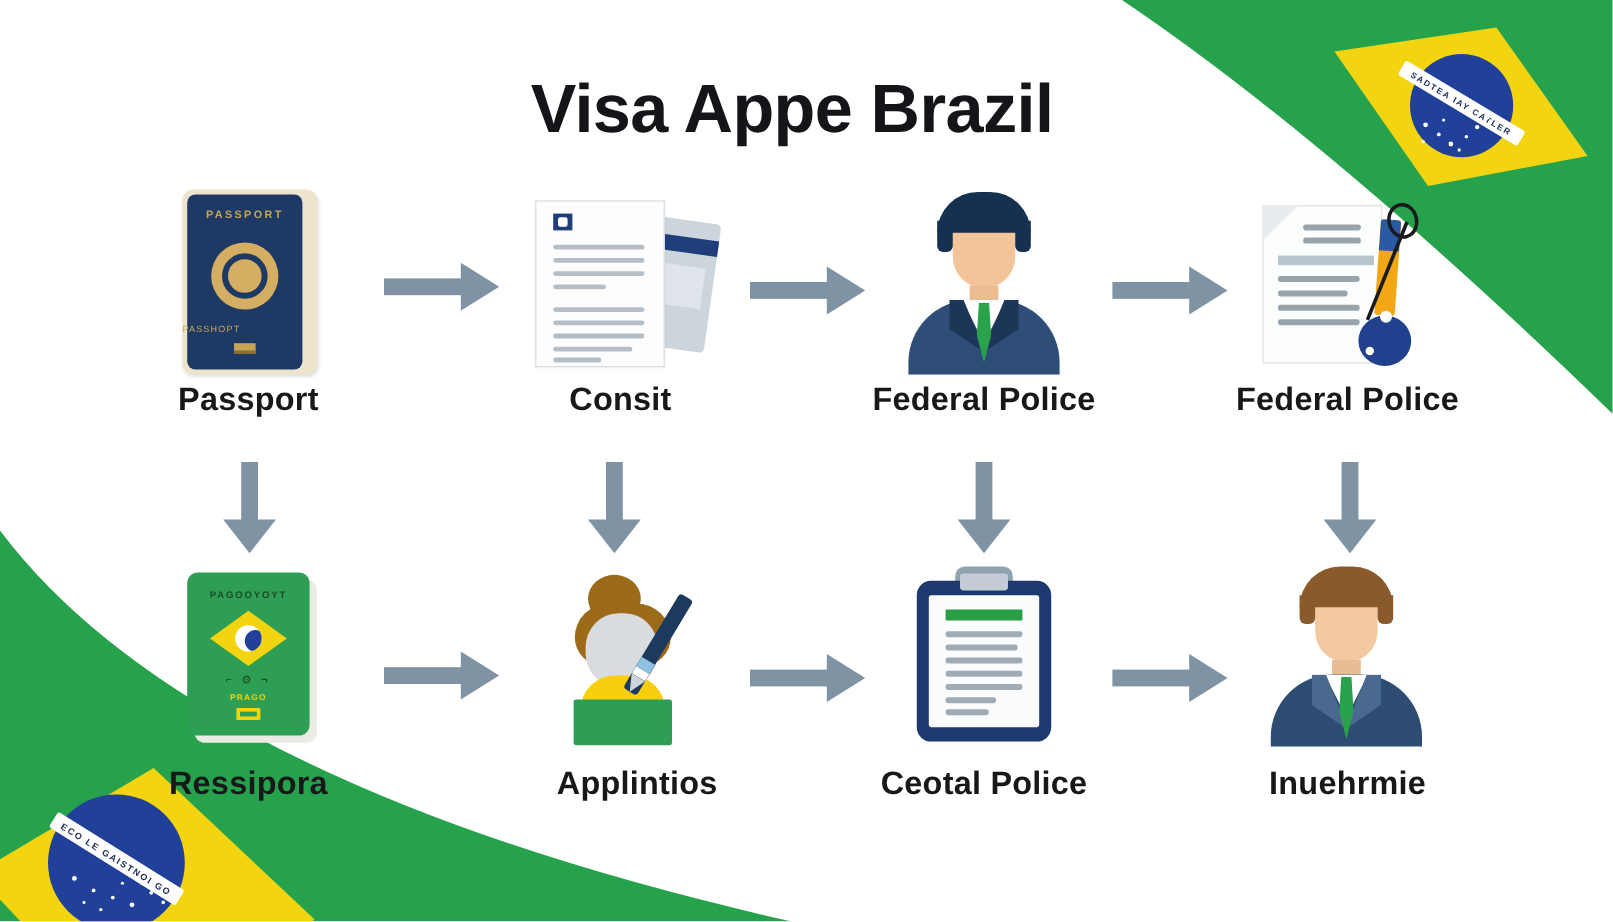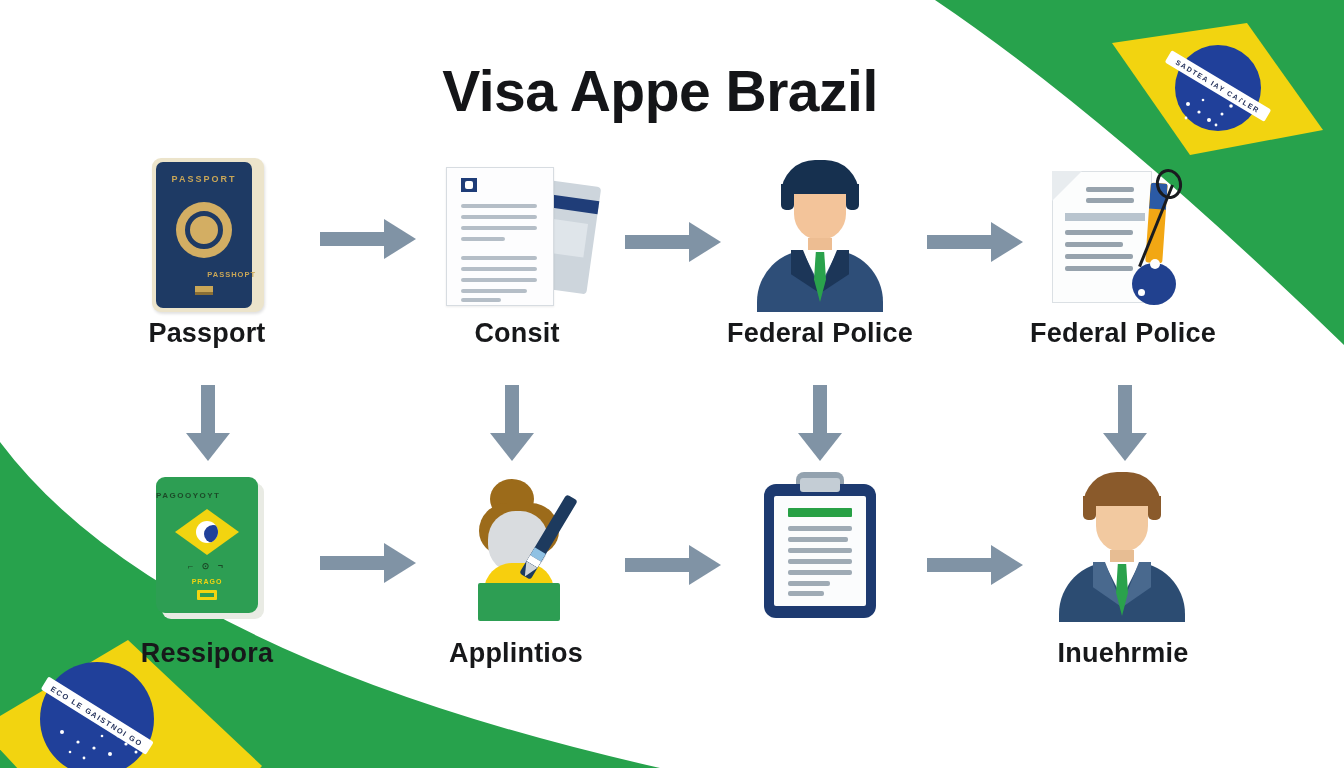--- a/index.html
+++ b/index.html
@@ -31,21 +31,21 @@
   
   .icon{position:absolute;}
   .icon div,.icon span{position:absolute;}
 
   
   .pp-outer{left:0;top:0;width:112px;height:154px;background:#ece4cb;border-radius:9px;box-shadow:1px 2px 3px rgba(0,0,0,.12);}
   .pp-cover{left:4px;top:4px;width:96px;height:146px;background:#1e3a64;border-radius:7px;}
   .pp-title{left:0;top:16px;width:104px;text-align:center;font-size:9px;font-weight:700;letter-spacing:2px;color:#c9a657;}
   .pp-disc{left:24px;top:44px;width:56px;height:56px;background:#d3ae63;border-radius:50%;}
   .pp-ring{left:9px;top:9px;width:28px;height:28px;border:5px solid #1e3a64;border-radius:50%;}
-  .pp-sub{left:0;top:112px;width:104px;text-align:right;font-size:7.5px;font-weight:700;letter-spacing:1px;color:#c9a657;}
+  .pp-sub{left:0;top:112px;width:104px;text-align:left;font-size:7.5px;font-weight:400;letter-spacing:1px;color:#c9a657;}
   .pp-chip{left:43px;top:128px;width:18px;height:9px;background:#c9a657;box-shadow:inset 0 -3px 0 #8a6f35;}
 
   
   .cd-card{left:96px;top:20px;width:56px;height:108px;background:#cdd5dc;border-radius:4px;transform:rotate(8deg);}
   .cd-card-stripe{left:0;top:14px;width:56px;height:13px;background:#1f3d78;}
   .cd-card-inner{left:8px;top:38px;width:40px;height:34px;background:#dfe5ea;}
   .cd-page{left:4px;top:4px;width:106px;height:137px;background:#fdfdfe;border:1px solid #d7dce1;box-shadow:0 1px 2px rgba(0,0,0,.08);}
   .cd-badge{left:14px;top:10px;width:16px;height:14px;background:#1f3d78;}
   .cd-badge-dot{left:4px;top:3px;width:8px;height:8px;background:#ffffff;border-radius:2px;}
   .ln{height:4px;background:#b5bec7;border-radius:2px;}
@@ -71,21 +71,21 @@
   .fd-pencil-top{left:0;top:0;width:17px;height:26px;background:#2b5aa5;}
   .fd-loop{left:116px;top:6px;width:20px;height:24px;border:3px solid #191b1f;border-radius:50%;transform:rotate(-12deg);}
   .fd-string{left:131px;top:22px;width:3px;height:88px;background:#191b1f;transform:rotate(22deg);transform-origin:top center;}
   .fd-ball{left:92px;top:100px;width:44px;height:42px;background:#21418f;border-radius:50%;}
   .fd-knot{left:18px;top:-4px;width:10px;height:10px;background:#ffffff;border-radius:50%;}
   .fd-dot{left:6px;top:26px;width:7px;height:7px;background:#ffffff;border-radius:50%;}
 
   
   .gp-pages{left:6px;top:6px;width:102px;height:136px;background:#e9ebe4;border-radius:9px;}
   .gp-cover{left:0;top:0;width:102px;height:136px;background:#2d9e53;border-radius:9px;}
-  .gp-title{left:0;top:14px;width:102px;font-size:8px;font-weight:700;letter-spacing:1.5px;color:#1c4a28;}
+  .gp-title{left:0;top:14px;width:102px;text-align:center;font-size:8px;font-weight:700;letter-spacing:1.5px;color:#1c4a28;}
   .gp-diamond{left:19px;top:32px;width:64px;height:46px;background:#f2d410;clip-path:polygon(50% 0,100% 50%,50% 100%,0 50%);}
   .gp-globe{left:40px;top:44px;width:22px;height:22px;background:#ffffff;border-radius:50%;overflow:hidden;}
   .gp-globe-blue{left:8px;top:4px;width:18px;height:18px;background:#20409a;border-radius:50%;}
   .gp-glyphs{left:0;top:84px;width:102px;text-align:center;font-size:9px;font-weight:700;letter-spacing:3px;color:#1c4a28;}
   .gp-sub{left:0;top:101px;width:102px;text-align:center;font-size:7px;font-weight:700;letter-spacing:1px;color:#f2d410;}
   .gp-chip{left:41px;top:113px;width:20px;height:10px;background:#f2d410;border-radius:1px;}
   .gp-chip-in{left:3px;top:3px;width:14px;height:4px;background:#2d9e53;}
 
   
   .ap-bun{left:28px;top:2px;width:44px;height:40px;background:#9c6b1a;border-radius:50%;}
@@ -350,22 +350,26 @@
   </div>
   <div class="lbl" style="left:973px;top:318px">
     <span>Federal Police</span>
     <span></span>
   </div>
 
   <div class="lbl" style="left:57px;top:638px">
     <span>Ressipora</span>
     <span></span>
   </div>
-  <div class="lbl" style="left:366px;top:638px">
+  <div class="lbl" style="left:381px;top:638px">
     <span>Applintios</span>
+    <span></span>
+  </div>
+  <div class="lbl" style="left:670px;top:638px">
+    <span>Ceotal Police</span>
     <span></span>
   </div>
   <div class="lbl" style="left:973px;top:638px">
     <span>Inuehrmie</span>
     <span></span>
   </div>
 
 </div>
 
 </body></html>

